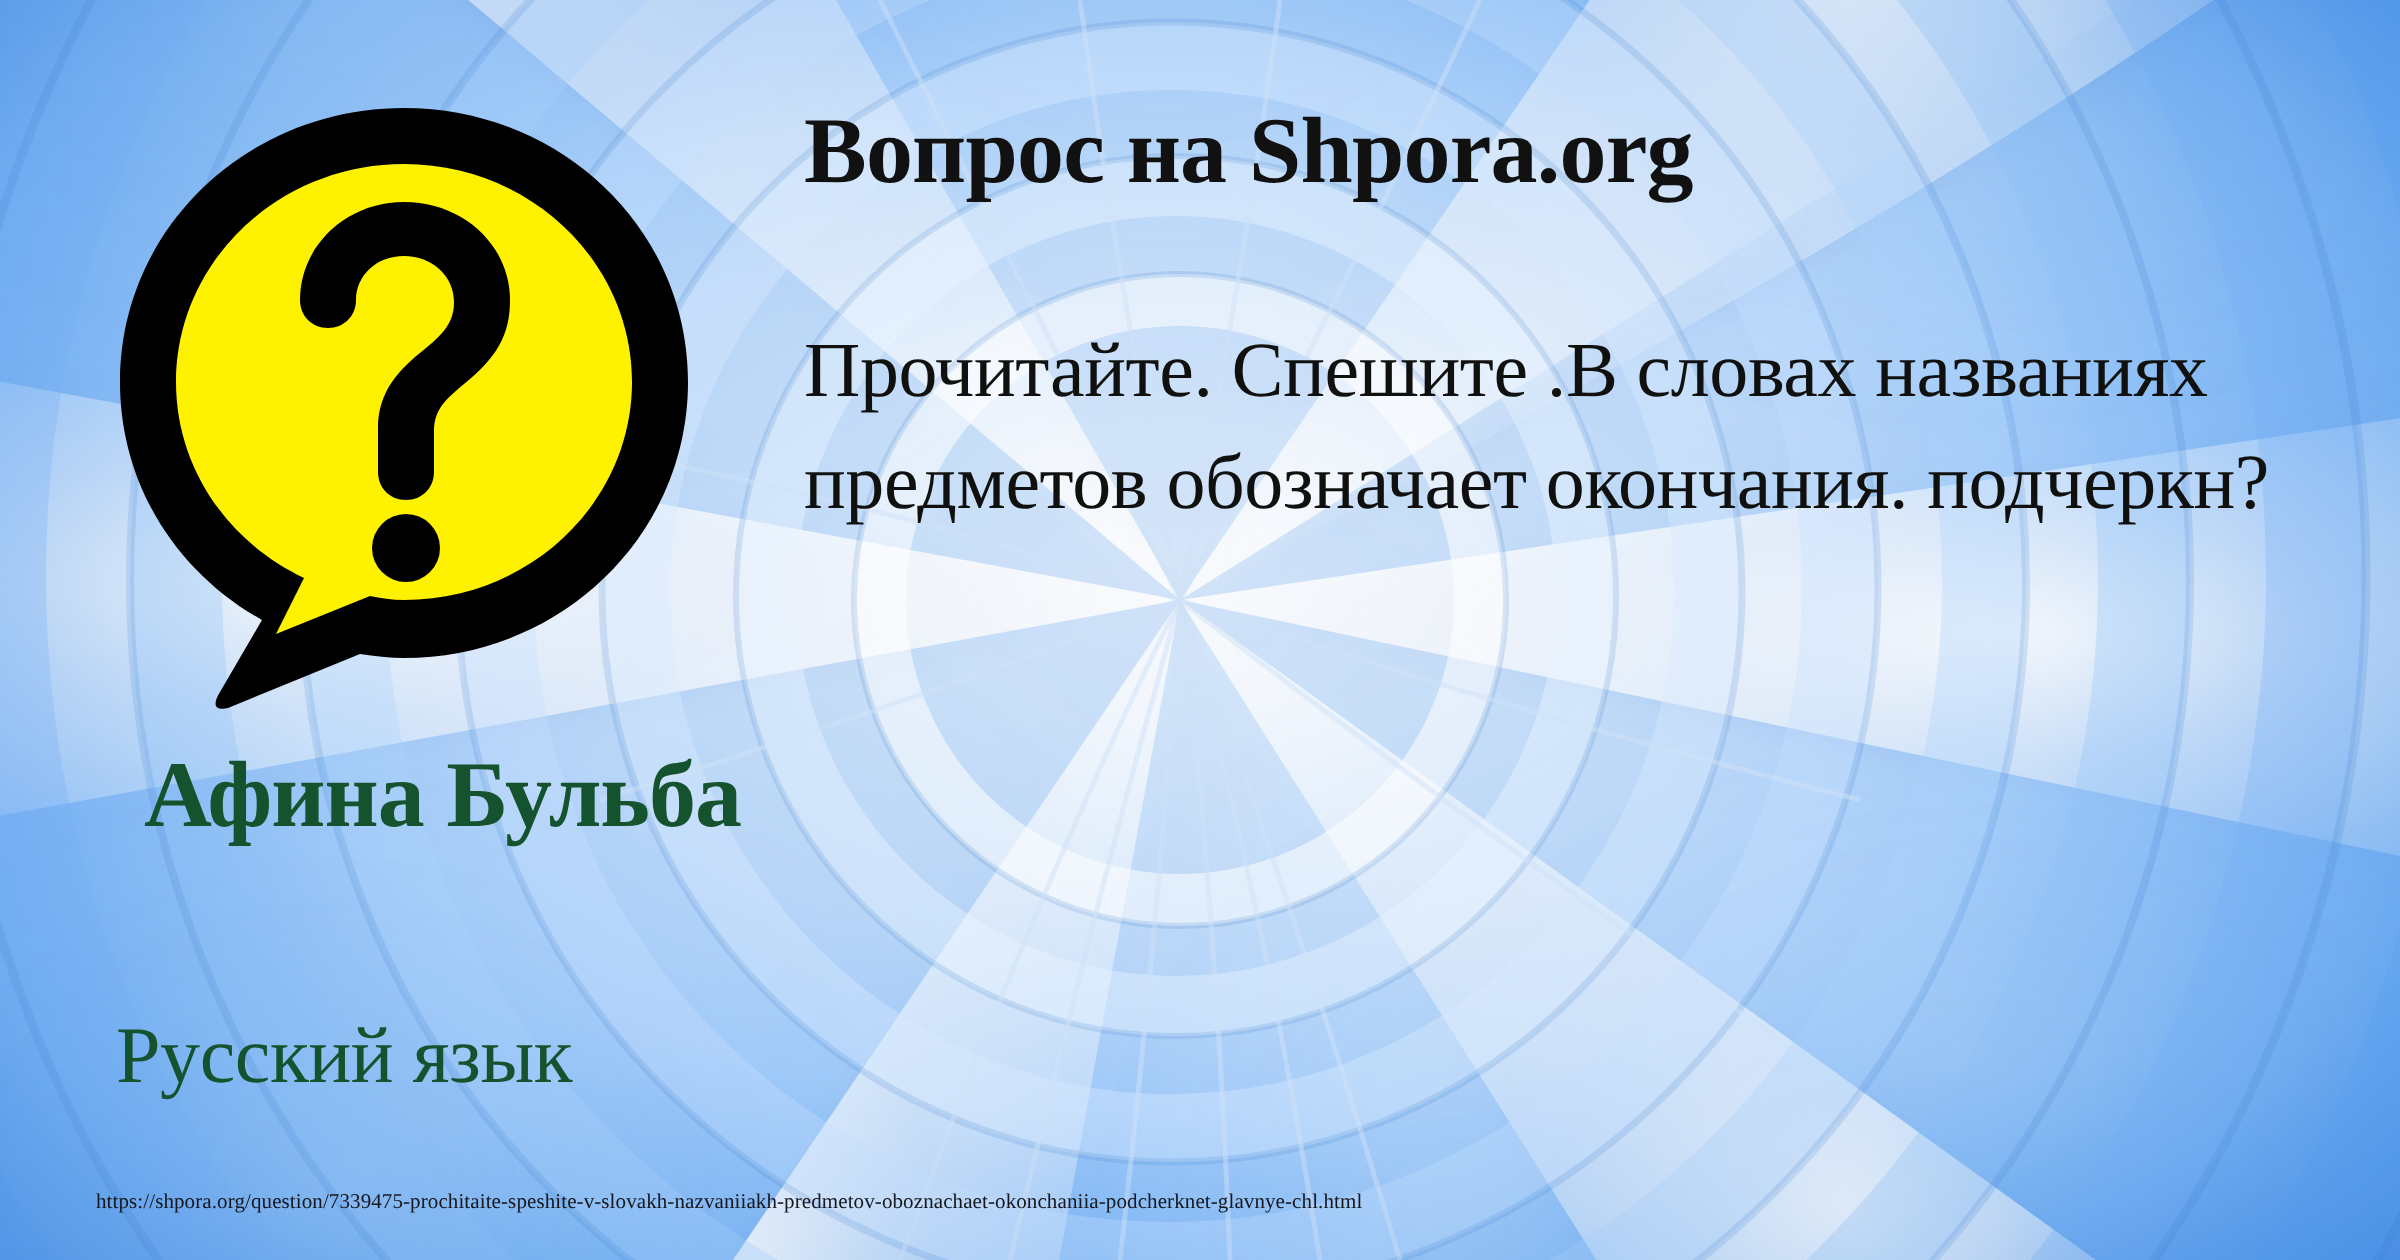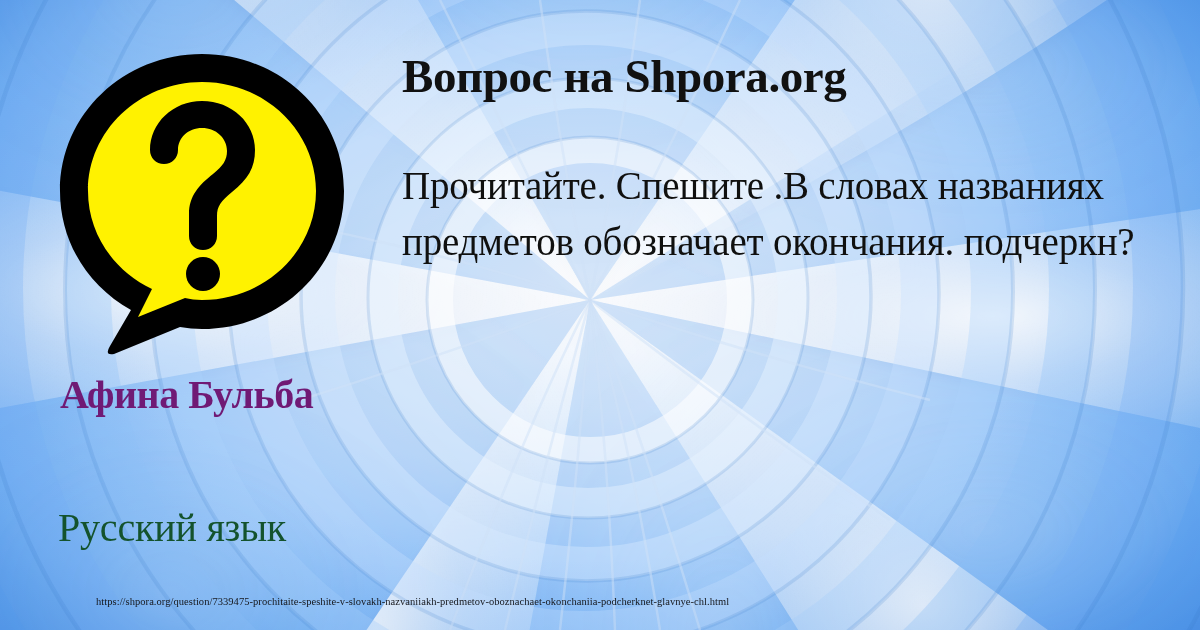--- a/index.html
+++ b/index.html
@@ -82,26 +82,26 @@
     top: 158px;
     width: 800px;
     font-size: 39px;
     font-weight: normal;
     color: #10100f;
     line-height: 1.44;
     letter-spacing: -0.2px;
   }
   .author {
     position: absolute;
-    left: 60px;
+    left: 72px;
     top: 374px;
     width: 330px;
-    font-size: 40px;
+    font-size: 47px;
     font-weight: bold;
-    color: #701a75;
+    color: #14532d;
     line-height: 1.06;
     letter-spacing: -0.5px;
   }
   .subject {
     position: absolute;
     left: 58px;
     top: 506px;
     width: 360px;
     font-size: 40px;
     font-weight: normal;
@@ -111,21 +111,20 @@
   }
   .source-url {
     position: absolute;
     left: 48px;
     top: 596px;
     font-size: 10.5px;
     font-weight: normal;
     color: #15171c;
     letter-spacing: 0.05px;
     white-space: nowrap;
-    margin-left: 48px;
   }
 </style>
 </head>
 <body>
 
 <div id="card">
 
   <div class="bg-layer">
     <div class="bg-base"></div>
     <svg class="bg-svg" viewBox="0 0 1200 630" preserveAspectRatio="none">

